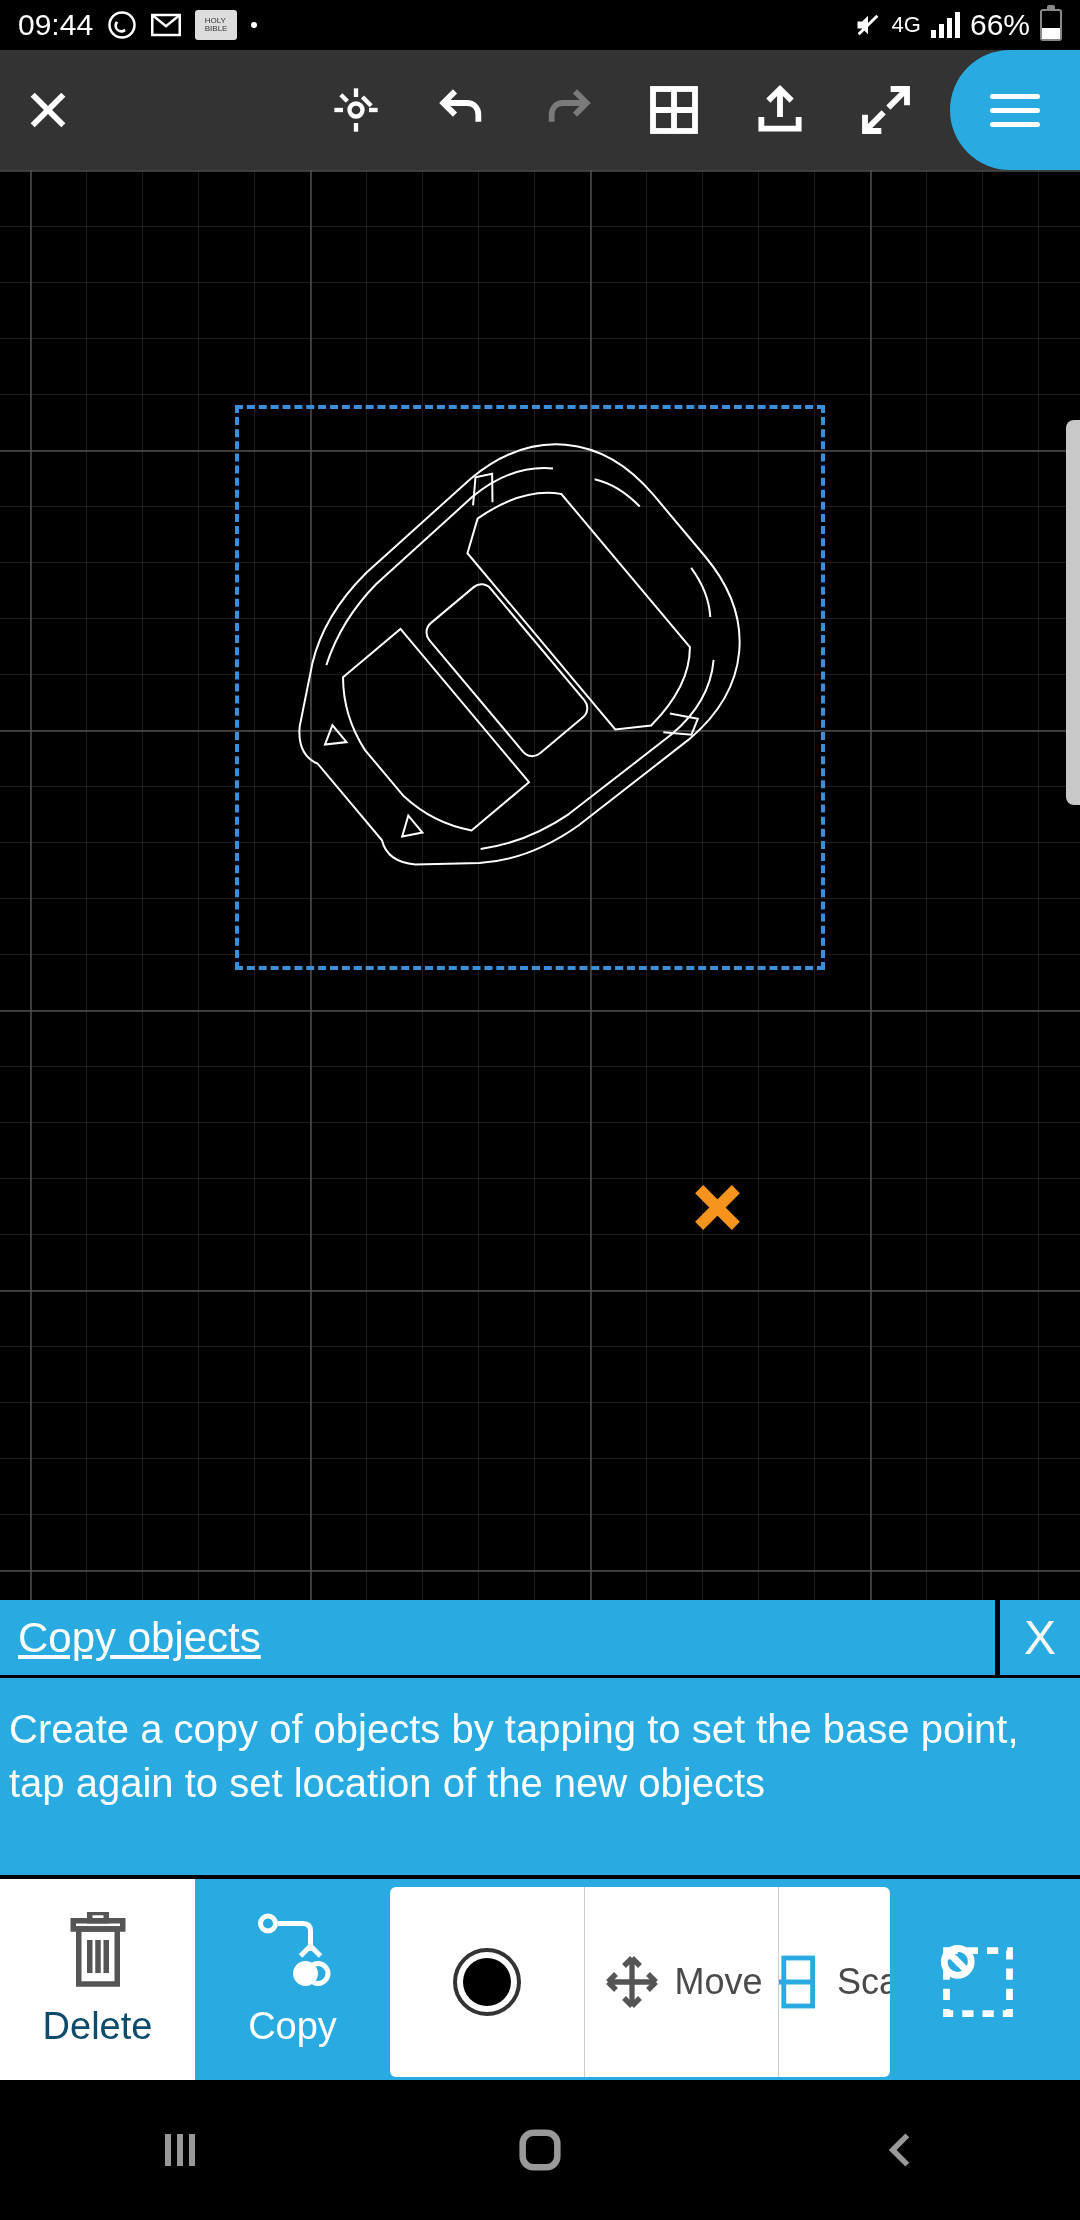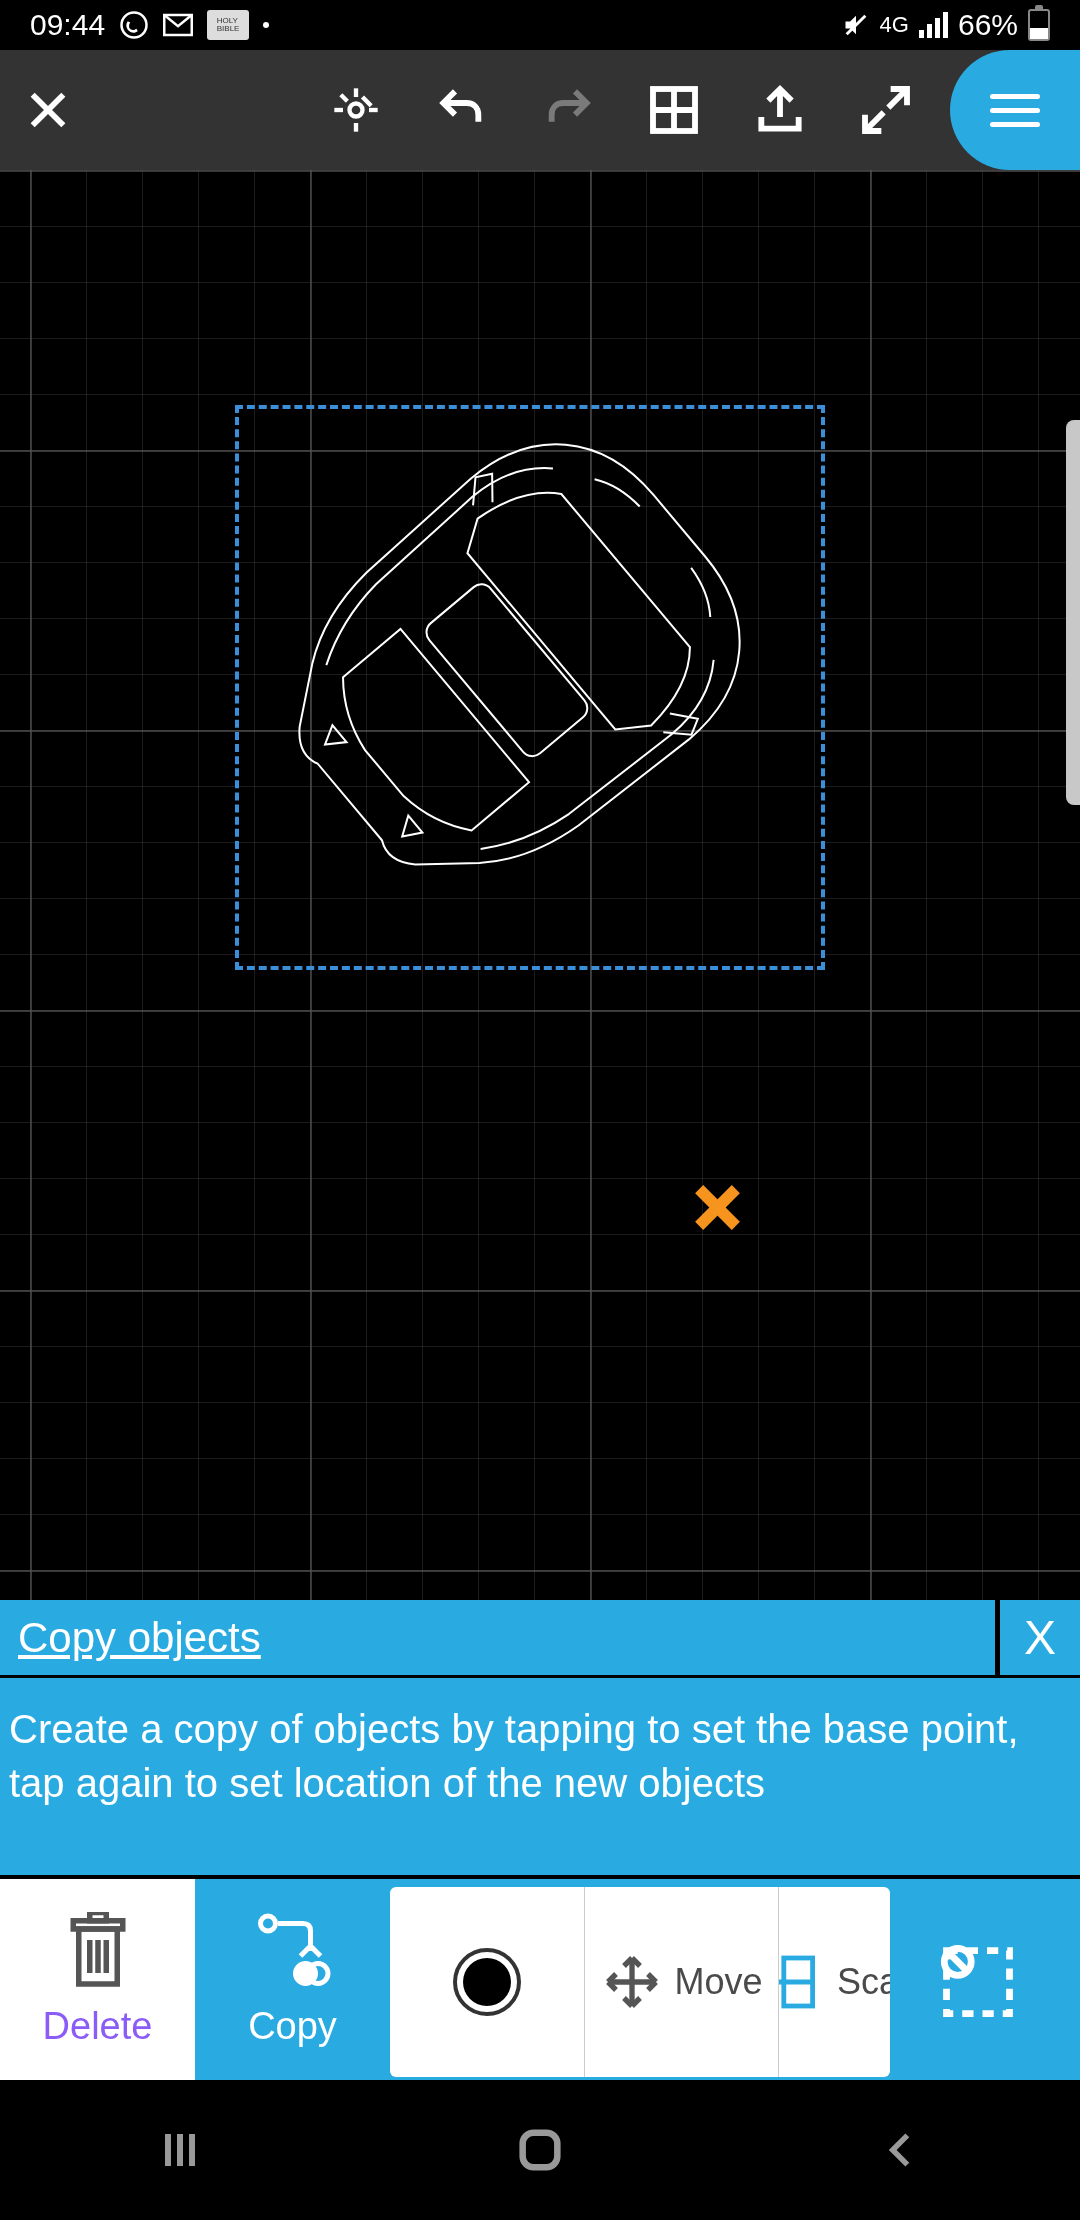--- a/index.html
+++ b/index.html
@@ -1,19 +1,19 @@
 <!DOCTYPE html>
 <html><head>
 <meta charset="utf-8">
 <style>
   * { margin: 0; padding: 0; box-sizing: border-box; }
   html, body { width: 1080px; height: 2220px; background: #000; font-family: Arial, Helvetica, sans-serif; overflow: hidden; }
   
   
-  .status-bar { height: 50px; display: flex; align-items: center; justify-content: space-between; padding: 0 30px; color: #fff; font-size: 30px; }
+  .status-bar { height: 50px; display: flex; align-items: center; justify-content: space-between; padding: 0 18px; color: #fff; font-size: 30px; }
   .status-left { display: flex; align-items: center; gap: 14px; }
   .status-right { display: flex; align-items: center; gap: 10px; }
   .status-icon { display:inline-flex; align-items:center; justify-content:center; }
   .bible-icon { width:42px; height:30px; background:#ddd; border-radius:3px; display:flex; align-items:center; justify-content:center; font-size:8px; color:#333; line-height:1; }
   .dot-icon { width:6px; height:6px; border-radius:50%; background:#fff; }
   .signal-bars { display:inline-flex; align-items:flex-end; gap:3px; }
   .signal-bars span { width:5px; background:#fff; display:block; }
   .battery-icon { width:22px; height:32px; border:2px solid #888; border-radius:3px; position:relative; display:flex; align-items:flex-end; }
   .battery-icon::before { content:""; position:absolute; top:-6px; left:5px; width:8px; height:4px; background:#888; border-radius:2px 2px 0 0;}
   .battery-fill { width:100%; height:39%; background:#fff; }
@@ -48,21 +48,21 @@
   .prompt-title { flex:1; background:#29ABE2; color:#fff; font-size:42px; display:flex; align-items:center; padding:0 18px;text-decoration:underline; }
   .prompt-close { width:80px; background:#29ABE2; color:#fff; font-size:48px; display:flex; align-items:center; justify-content:center; margin-left:5px; }
 
   
   .prompt-panel { height:200px; background:#29ABE2; color:#fff; font-size:40px; line-height:1.35; padding:24px 9px; border-top:3px solid #000; }
 
   
   .bottom-tools { height:205px; display:flex; background:#29ABE2; border-top:4px solid #000; position:relative; }
   .tool-left { display:flex; width:390px; background:#fff;}
   .tool-card { width:195px; display:flex; flex-direction:column; align-items:center; justify-content:center; gap:14px; }
-  .tool-card.delete { background:#fff; color:#8b5cf6;}
+  .tool-card.delete { background:#fff; color:#0c4a6e;}
   .tool-card.copy { background:#29ABE2; color:#fff;}
   .tool-label { font-size:38px; }
   .tool-icon { height:80px; display:flex; align-items:center; justify-content:center; }
   .carousel { position:absolute; left:390px; top:8px; height:190px; width:500px; background:#fff; border-radius:6px; display:flex; align-items:stretch; overflow:hidden; }
   .carousel-item { flex:0 0 194px; border-left:1px solid #ccc; display:flex; flex-direction:row; align-items:center; justify-content:center; gap:10px; color:#4a4a4a; }
   .carousel-item:first-child { border-left:none;}
   .carousel-label { font-size:36px;}
   .record-dot { width:68px; height:68px; border:4px solid #333; border-radius:50%; display:flex; align-items:center; justify-content:center;}
   .record-dot::after { content:""; width:48px; height:48px; border-radius:50%; background:#000;}
   .sel-icon { position:absolute; right:42px; top:0; height:205px; width:120px; display:flex; align-items:center; justify-content:center;}

